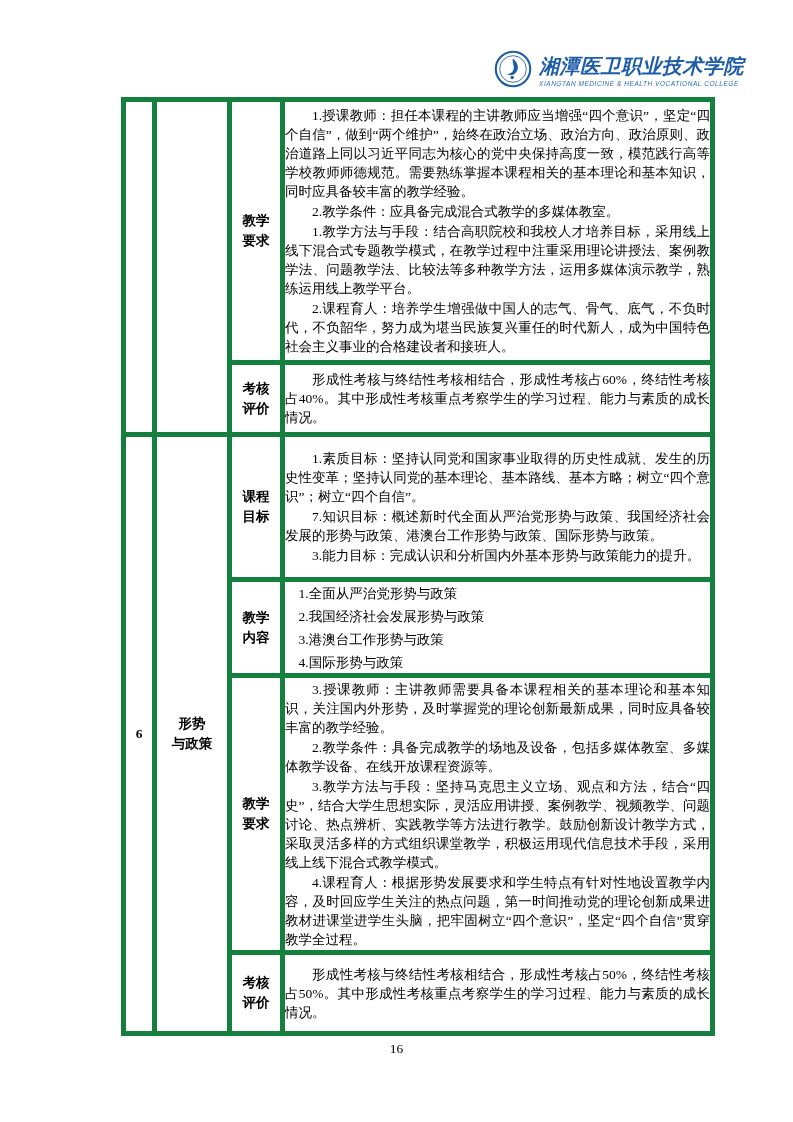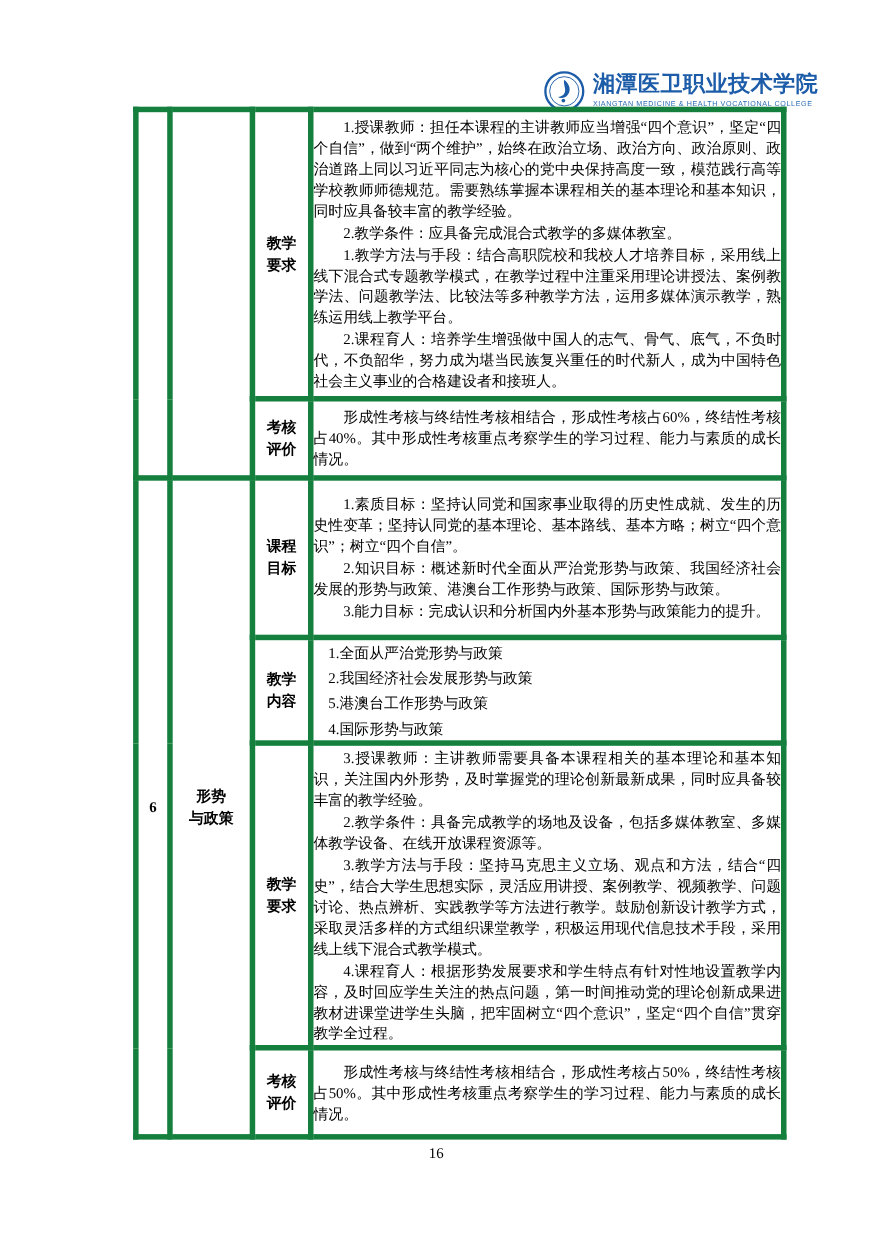--- a/index.html
+++ b/index.html
@@ -3,21 +3,21 @@
 <meta charset="utf-8">
 <style>
   html,body { margin:0; padding:0; background:#ffffff; }
   .page {
     position:relative; width:793px; height:1122px; background:#ffffff;
     font-family:"Liberation Serif","DejaVu Serif",serif; color:#000;
     overflow:hidden;
   }
 
   
-  .logo { position:absolute; left:494px; top:64px; display:flex; align-items:flex-start; }
+  .logo { position:absolute; left:494px; top:50px; display:flex; align-items:flex-end;font-style:italic; }
   .logo-emblem { width:38px; height:38px; flex:0 0 auto; }
   .logo-text { margin-left:7px; display:flex; flex-direction:column; }
   .logo-cn {
     font-size:20px; font-weight:bold; color:#1c5ca8; letter-spacing:0.5px;
     line-height:26px; white-space:nowrap;
   }
   .logo-en {
     font-size:6.5px; color:#2a6db5; letter-spacing:0.55px; line-height:9px;
     font-family:"Liberation Sans","DejaVu Sans",sans-serif; white-space:nowrap;
   }
@@ -109,31 +109,31 @@
       </tr>
 
       <tr class="rC">
         <td class="index-cell" rowspan="4">6</td>
         <td class="course-cell" rowspan="4">形势
 与政策</td>
         <td class="label-cell">课程
 目标</td>
         <td class="content-cell">
           <p>1.素质目标：坚持认同党和国家事业取得的历史性成就、发生的历史性变革；坚持认同党的基本理论、基本路线、基本方略；树立“四个意识”；树立“四个自信”。</p>
-          <p>2.知识目标：概述新时代全面从严治党形势与政策、我国经济社会发展的形势与政策、港澳台工作形势与政策、国际形势与政策。</p>
+          <p>7.知识目标：概述新时代全面从严治党形势与政策、我国经济社会发展的形势与政策、港澳台工作形势与政策、国际形势与政策。</p>
           <p>3.能力目标：完成认识和分析国内外基本形势与政策能力的提升。</p>
         </td>
       </tr>
       <tr class="rD">
         <td class="label-cell">教学
 内容</td>
         <td class="content-cell list">
           <p>1.全面从严治党形势与政策</p>
           <p>2.我国经济社会发展形势与政策</p>
-          <p>5.港澳台工作形势与政策</p>
+          <p>3.港澳台工作形势与政策</p>
           <p>4.国际形势与政策</p>
         </td>
       </tr>
       <tr class="rE">
         <td class="label-cell">教学
 要求</td>
         <td class="content-cell">
           <p>3.授课教师：主讲教师需要具备本课程相关的基本理论和基本知识，关注国内外形势，及时掌握党的理论创新最新成果，同时应具备较丰富的教学经验。</p>
           <p>2.教学条件：具备完成教学的场地及设备，包括多媒体教室、多媒体教学设备、在线开放课程资源等。</p>
           <p>3.教学方法与手段：坚持马克思主义立场、观点和方法，结合“四史”，结合大学生思想实际，灵活应用讲授、案例教学、视频教学、问题讨论、热点辨析、实践教学等方法进行教学。鼓励创新设计教学方式，采取灵活多样的方式组织课堂教学，积极运用现代信息技术手段，采用线上线下混合式教学模式。</p>

